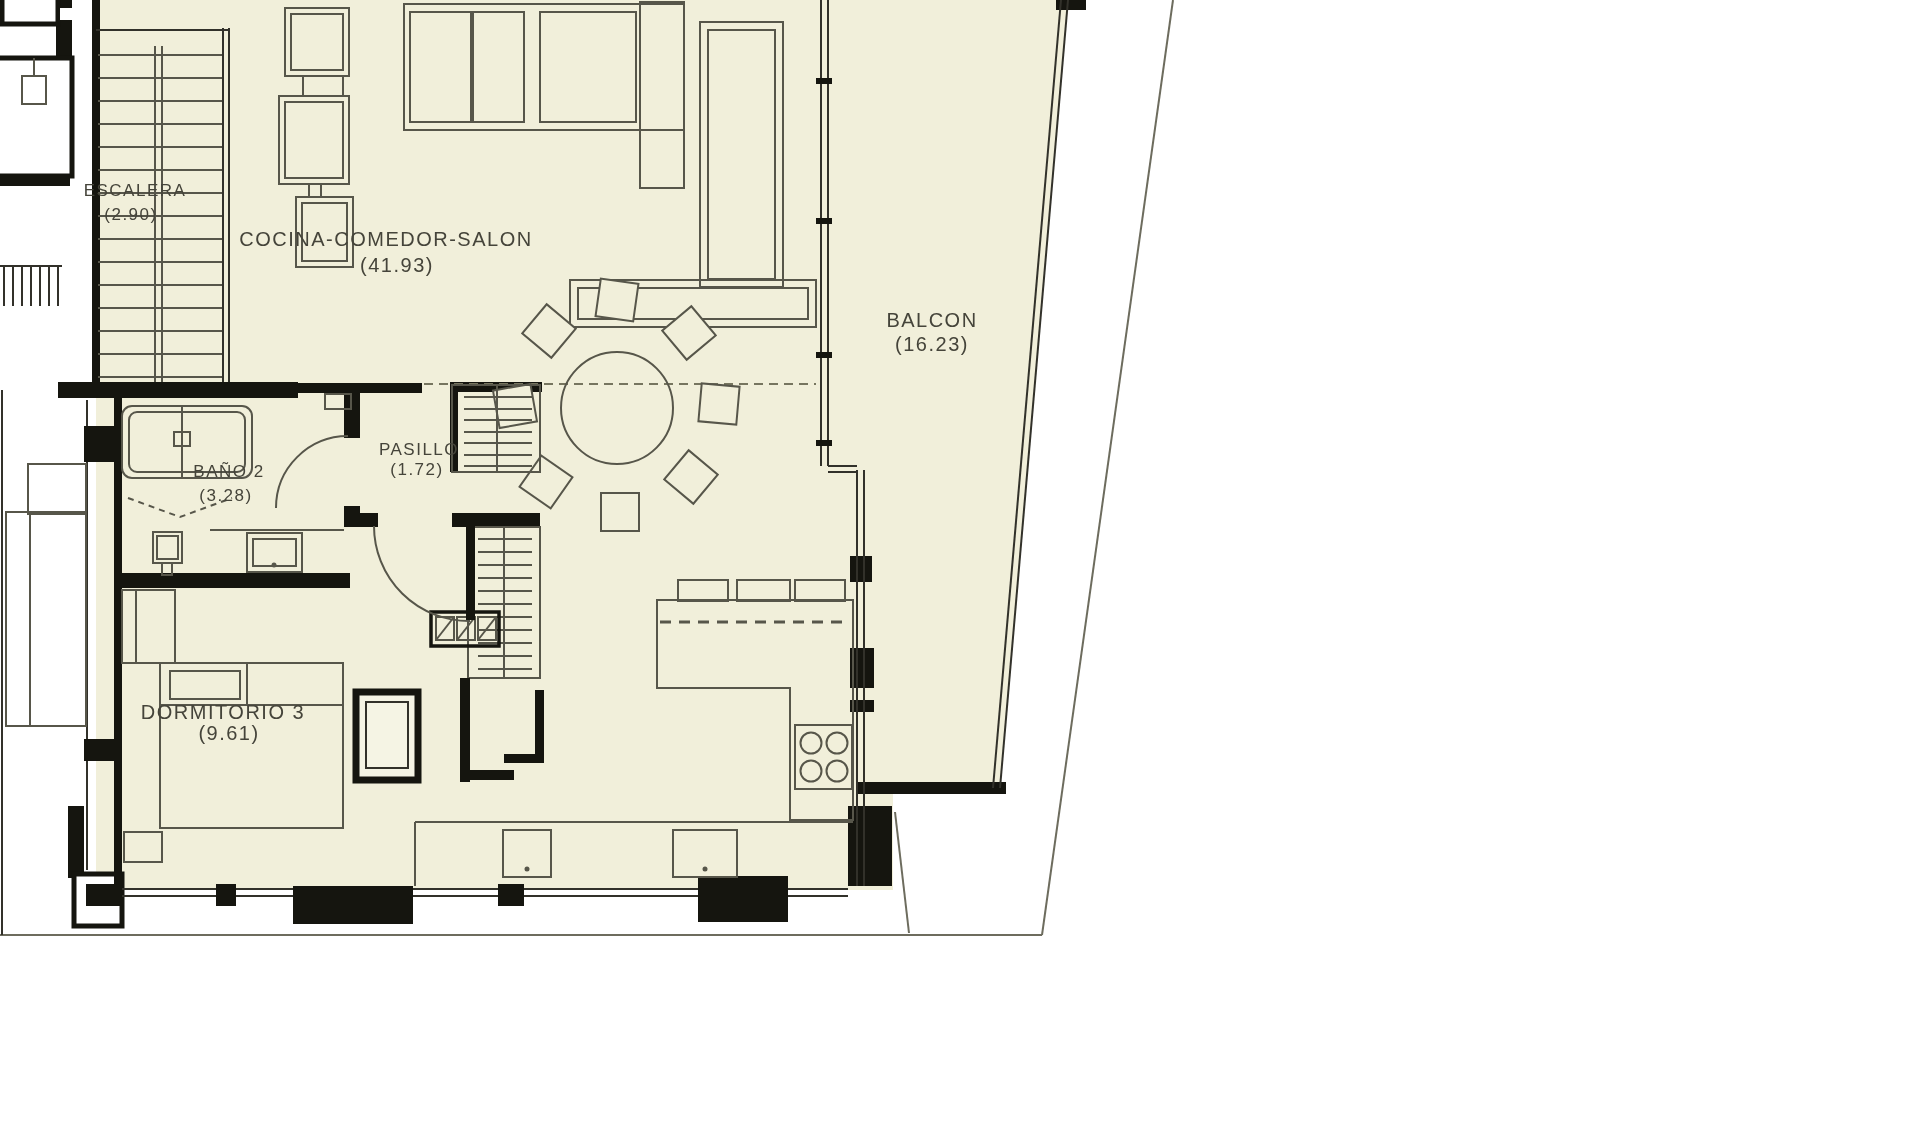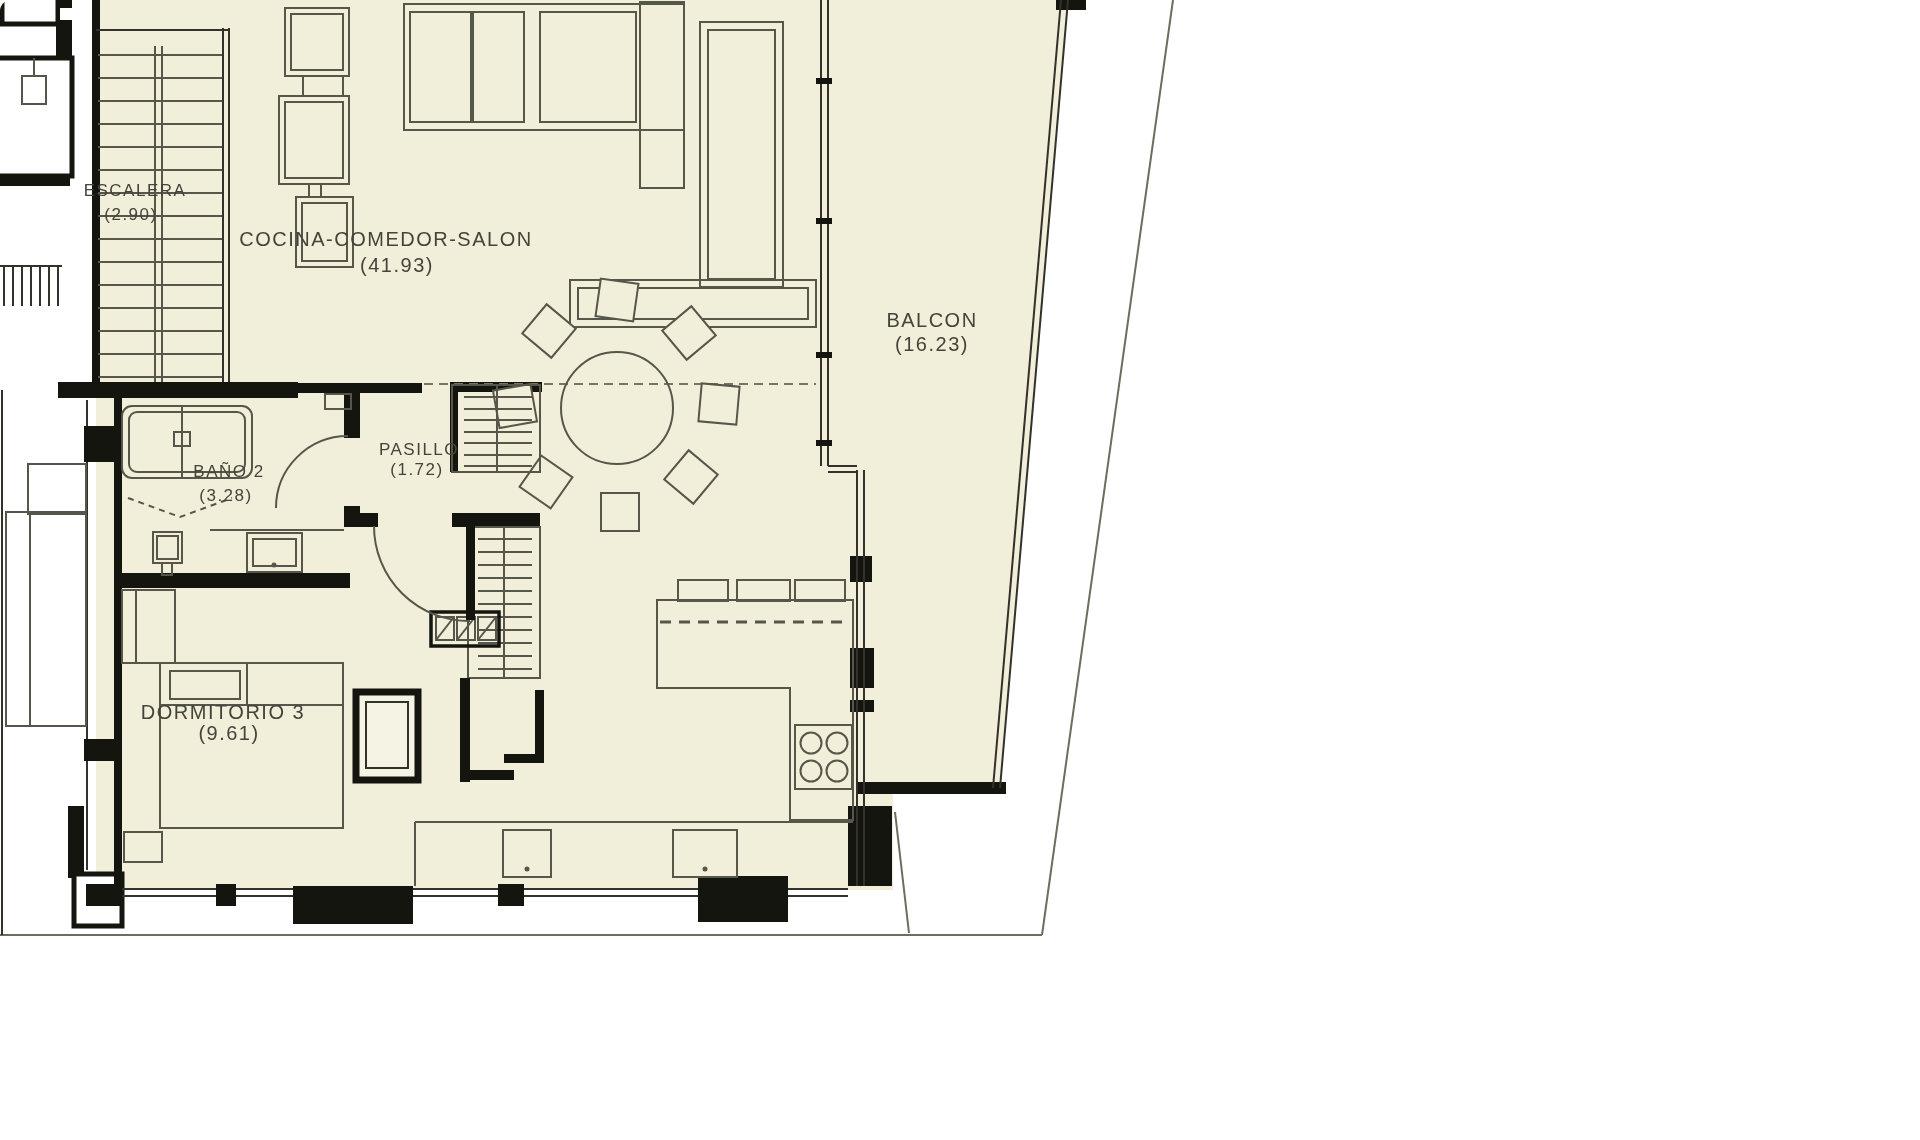--- a/index.html
+++ b/index.html
@@ -1,16 +1,16 @@
 <!DOCTYPE html>
 <html><head>
 <meta charset="utf-8">
 <style>
   html,body{margin:0;padding:0;background:#ffffff;}
-  .page{width:1920px;height:1140px;position:relative;background:#ffffff;overflow:hidden;border-radius:11px;}
+  .page{width:1920px;height:1140px;position:relative;background:#ffffff;overflow:hidden;}
   svg{display:block;}
   text{font-family:"Liberation Sans","DejaVu Sans",sans-serif;fill:#45443a;letter-spacing:1.5px;}
   .lbl-lg{font-size:20px;}
   .lbl-md{font-size:17px;}
   .wall{fill:#15150f;}
   .thin{stroke:#32312a;stroke-width:2;fill:none;}
   .furn{stroke:#57564a;stroke-width:2;fill:none;}
   .furnf{stroke:#57564a;stroke-width:2;fill:#f1efda;}
   .plot{stroke:#6d6c5e;stroke-width:2;fill:none;}
   .floor{fill:#f1efda;}

